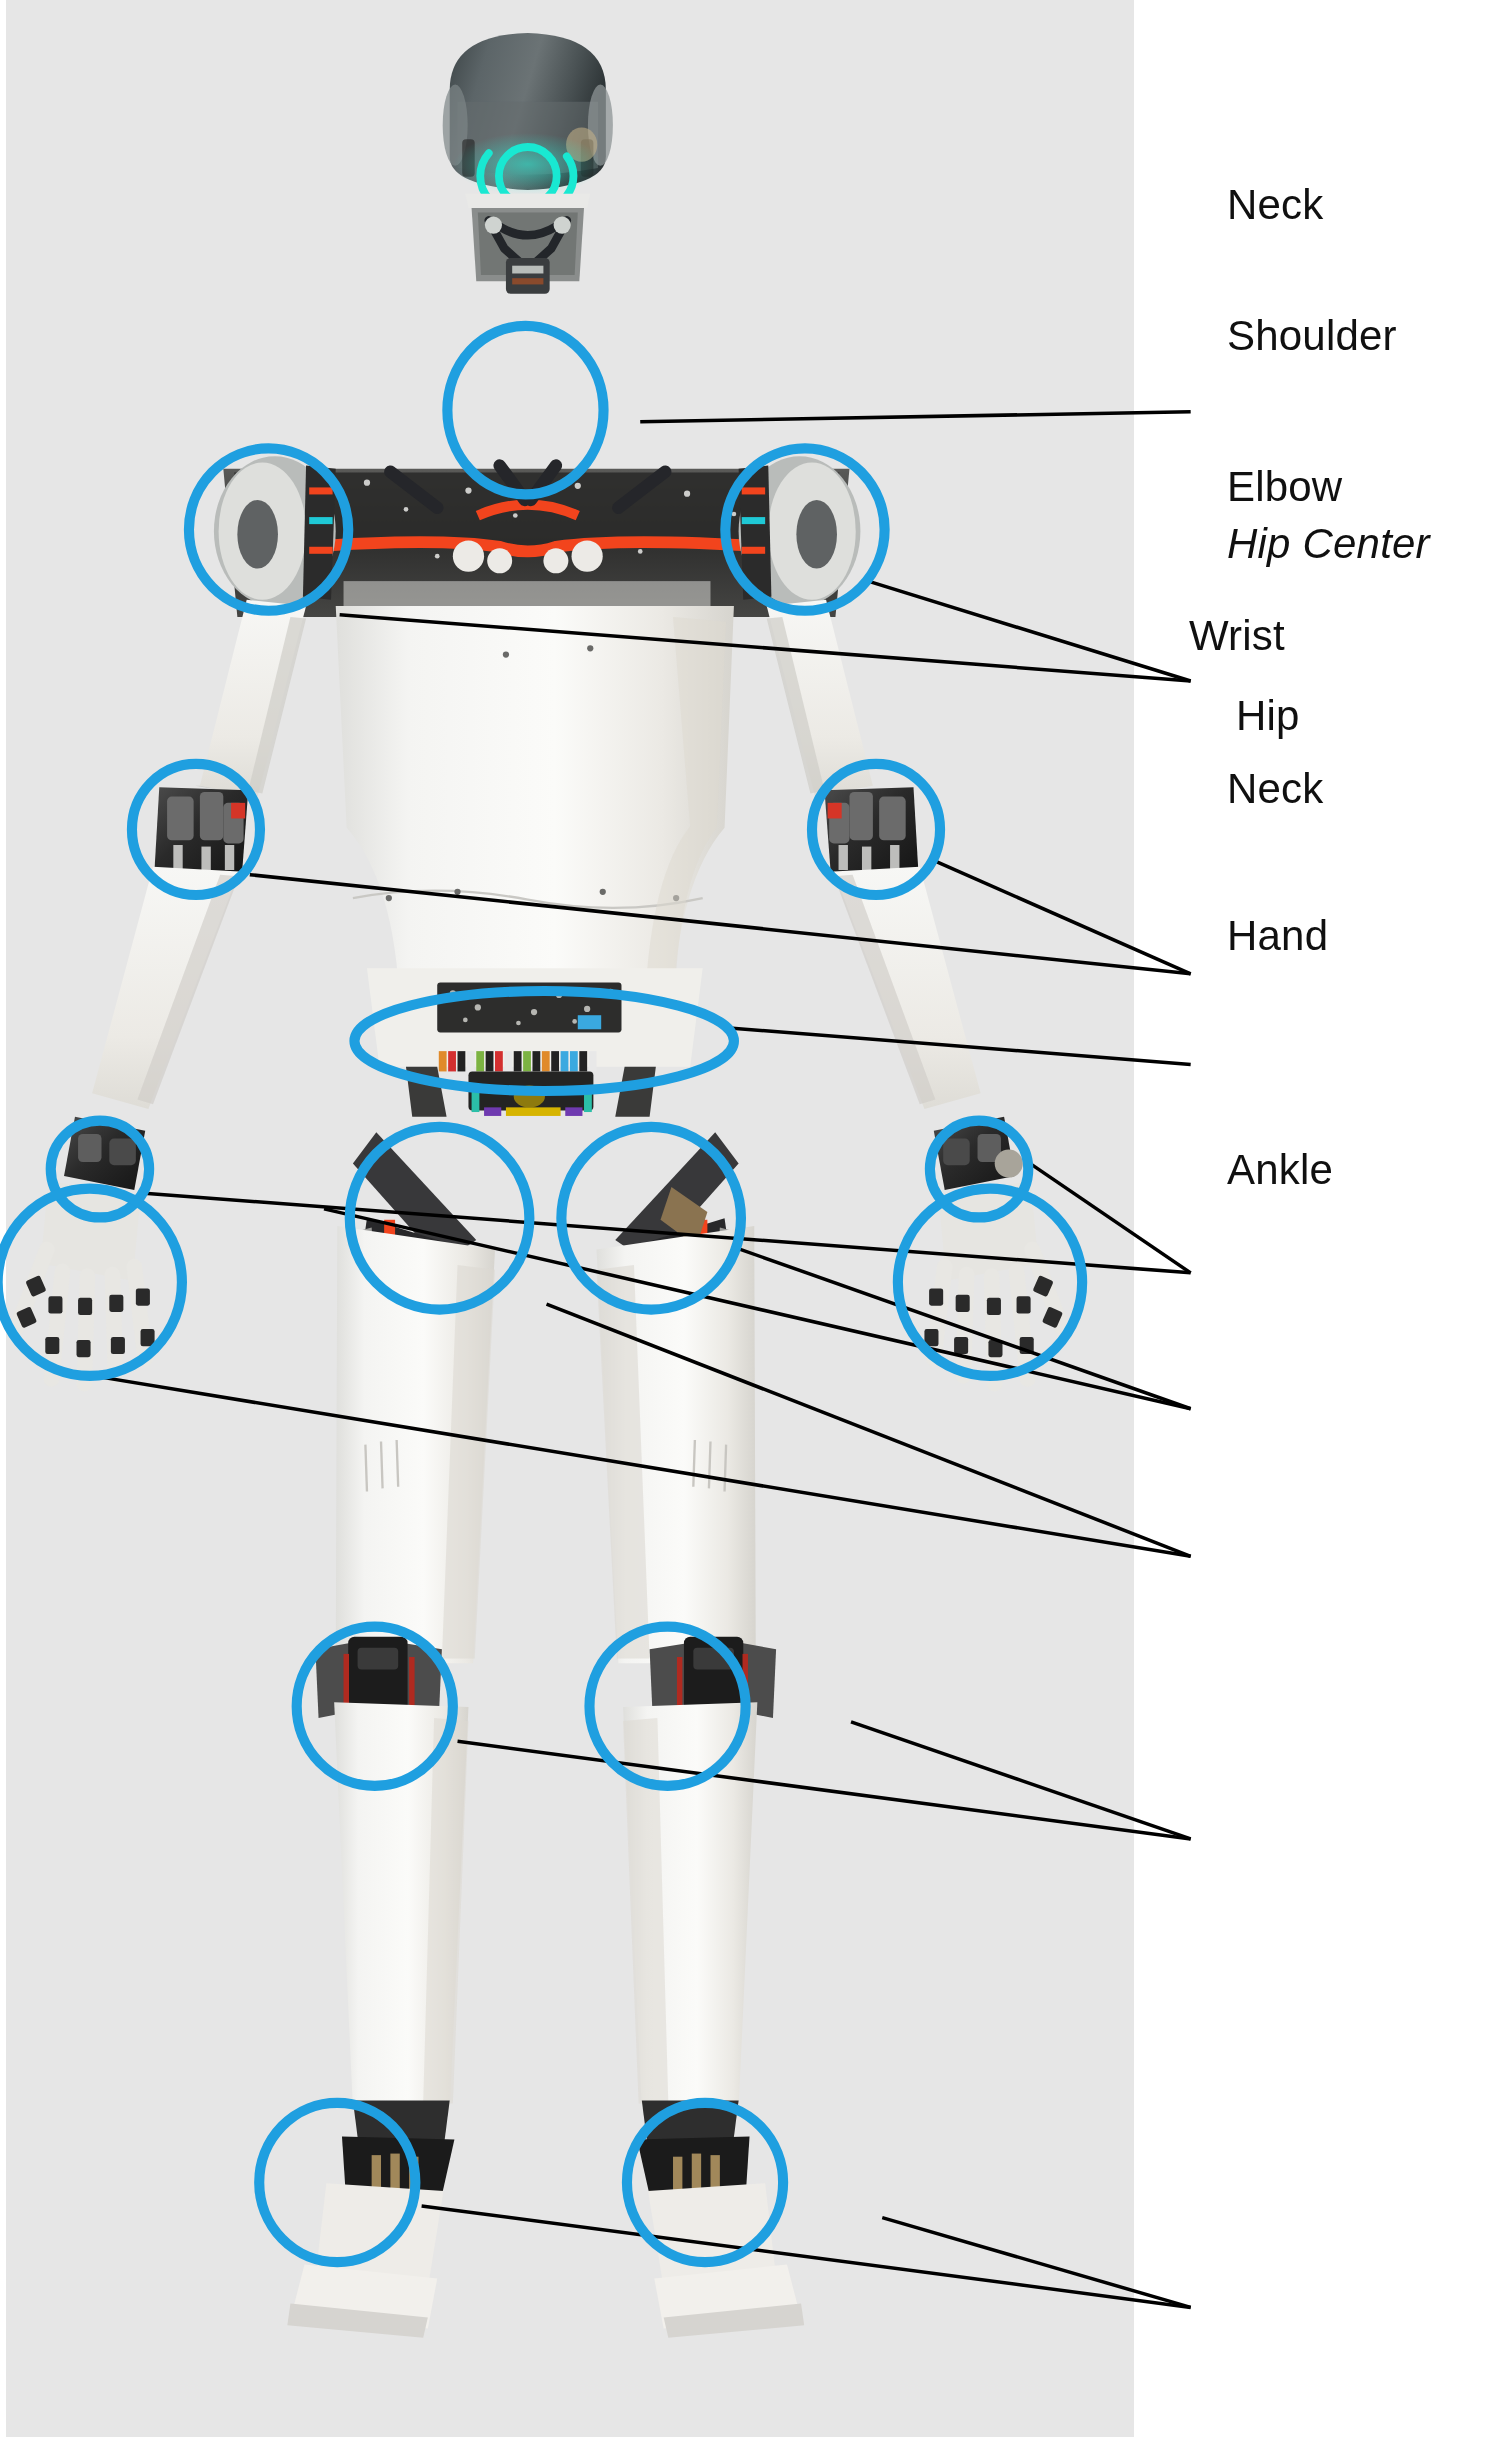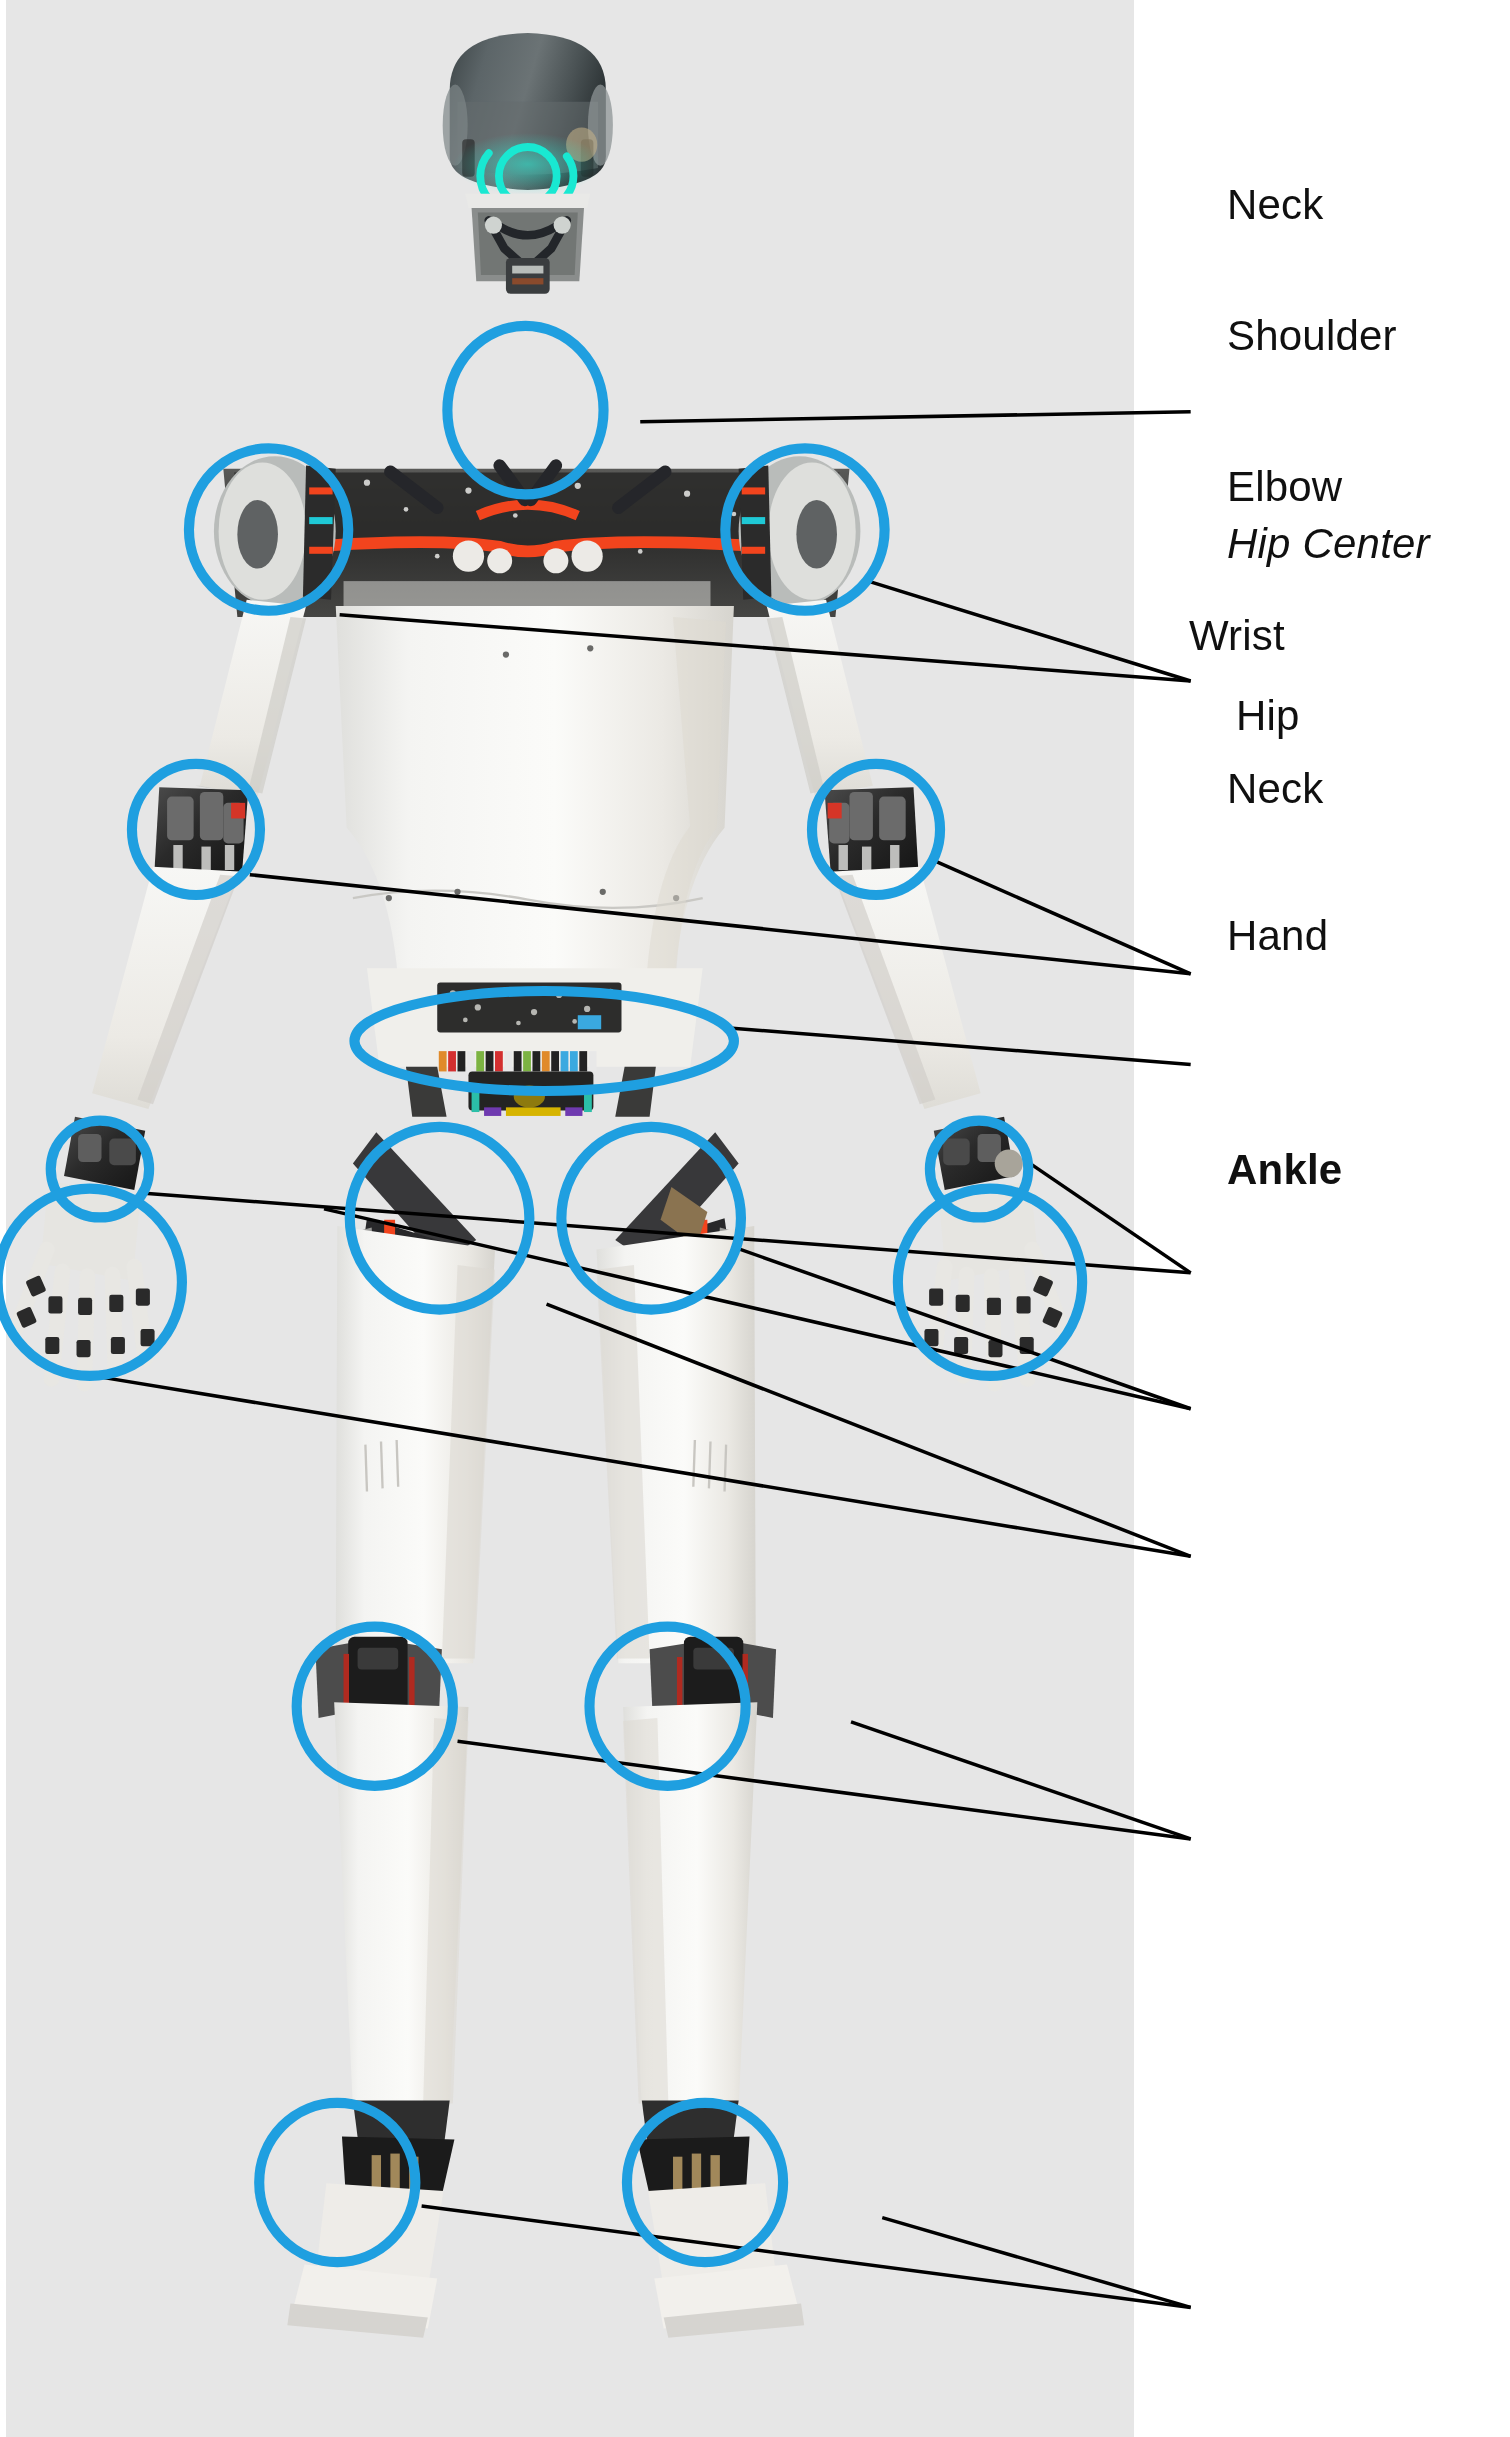--- a/index.html
+++ b/index.html
@@ -475,17 +475,17 @@
 
   <div id="labels-layer">
       <div class="label" style="left: 1227px; top: 184px;">Neck</div>
       <div class="label" style="left: 1227px; top: 315px;">Shoulder</div>
       <div class="label" style="left: 1227px; top: 466px;">Elbow</div>
       <div class="label" style="left: 1227px; top: 523px; font-style: italic;">Hip Center</div>
       <div class="label" style="left: 1189px; top: 615px;">Wrist</div>
       <div class="label" style="left: 1227px; top: 695px; margin-left: 9px;">Hip</div>
       <div class="label" style="left: 1227px; top: 768px;">Neck</div>
       <div class="label" style="left: 1227px; top: 915px;">Hand</div>
-      <div class="label" style="left: 1227px; top: 1149px; font-weight: bold;">Ankle</div>
+      <div class="label" style="left: 1227px; top: 1149px;">Ankle</div>
     </div>
 
 </div>
 
 
 </body></html>

